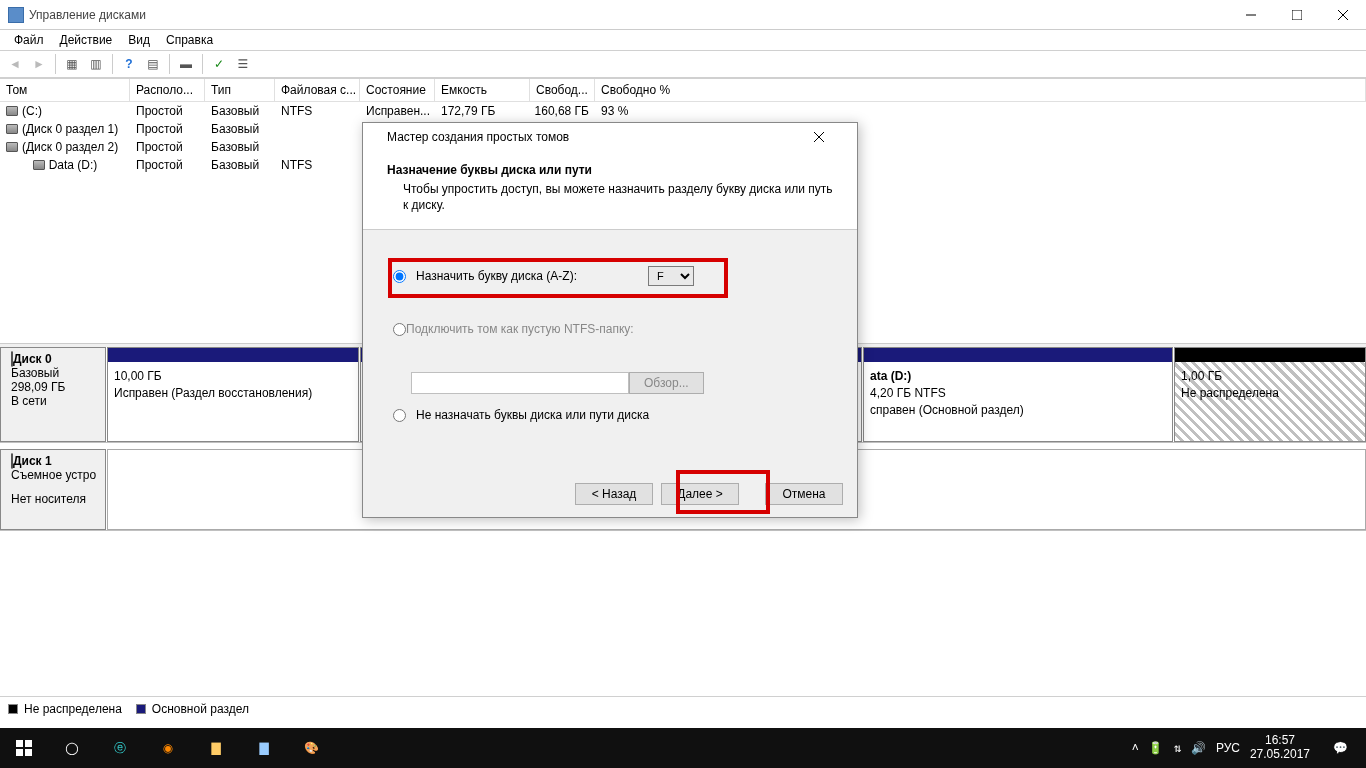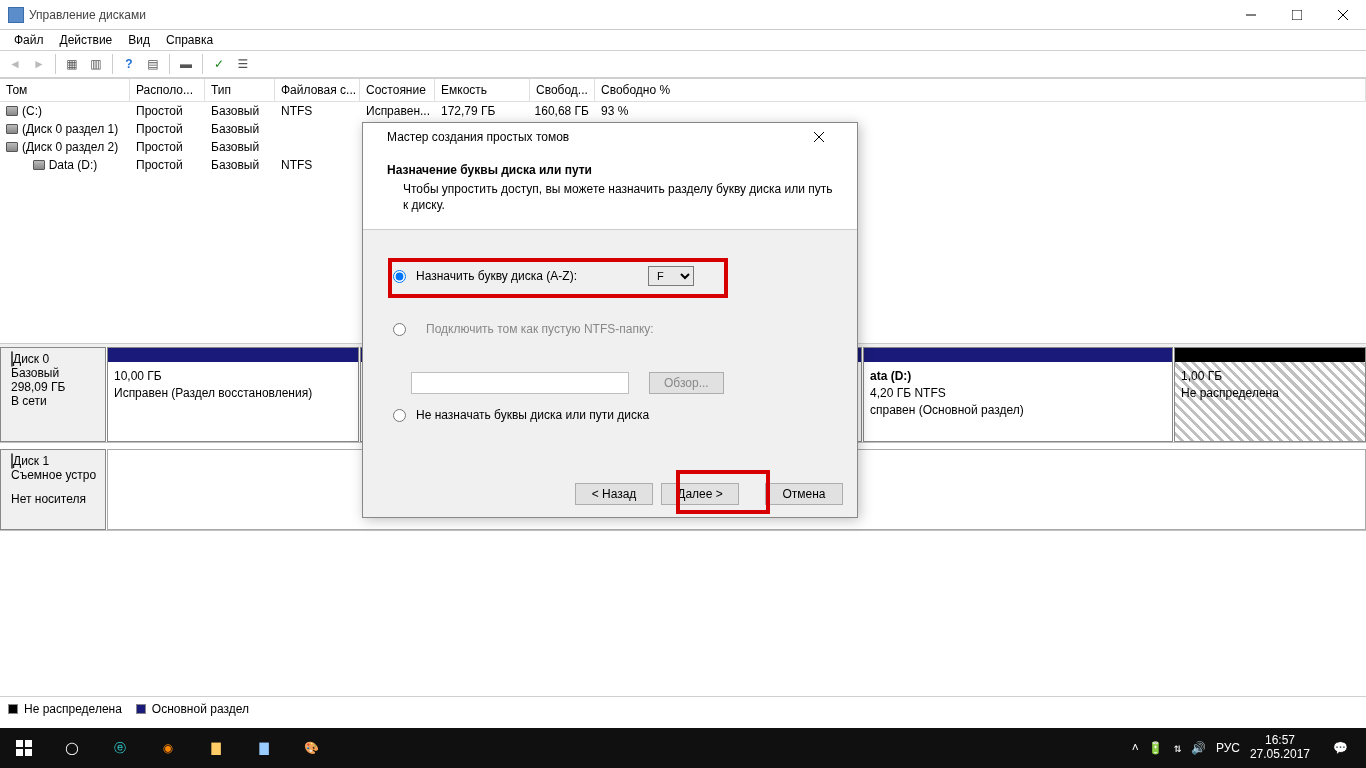--- a/index.html
+++ b/index.html
@@ -30,21 +30,21 @@
 .tbody { height:242px; overflow:auto; background:#fff; border-bottom:1px solid #ccc; }
 .trow { display:flex; height:18px; }
 .td { padding:1px 6px; white-space:nowrap; overflow:hidden; display:flex; align-items:center; gap:4px; }
 .volicon { width:12px; height:10px; background:linear-gradient(#bbb,#888); border:1px solid #555; border-radius:1px; }
 
 
 .disks { border-top:3px solid #f0f0f0; }
 .diskrow { display:flex; border-bottom:1px solid #c0c0c0; height:96px; margin-bottom:6px; }
 .diskhdr { width:106px; border:1px solid #888; background:#f0f0f0; padding:4px; position:relative; }
 .diskhdr .di { margin-left:6px; }
-.diskhdr b { font-weight:400; }
+.diskhdr b { font-weight:700; }
 .parts { flex:1; display:flex; }
 .part { border:1px solid #888; margin-left:1px; position:relative; padding:4px 6px; overflow:hidden; }
 .part .stripe { position:absolute; left:0; top:0; right:0; height:14px; }
 .part .body { margin-top:16px; line-height:1.4; }
 .primary .stripe { background:#1a1a7a; }
 .unalloc { background:repeating-linear-gradient(45deg,#fff,#fff 4px,#c0c0c0 4px,#c0c0c0 7px); }
 .unalloc .stripe { background:#000; }
 
 
 .legend { position:absolute; left:0; right:0; bottom:48px; height:24px; border-top:1px solid #d0d0d0; display:flex; align-items:center; padding:0 8px; gap:6px; background:#fff; }
@@ -57,21 +57,21 @@
 .dlg-close { width:28px; height:28px; display:flex; align-items:center; justify-content:center; }
 .dlg-head { padding:12px 24px 16px; background:#fff; border-bottom:1px solid #ccc; }
 .dlg-head b { font-weight:600; }
 .dlg-head .sub { margin:4px 0 0 16px; line-height:1.35; }
 .dlg-body { padding:36px 30px 0; position:relative; }
 .radiorow { display:flex; align-items:center; gap:6px; margin-bottom:12px; }
 .radiorow input[type=radio]{ margin-right:4px; }
 .highlight1 { position:absolute; border:4px solid #d60000; left:388px; top:258px; width:340px; height:40px; pointer-events:none; }
 .highlight2 { position:absolute; border:4px solid #d60000; left:676px; top:470px; width:94px; height:44px; pointer-events:none; }
 .letter-sel { width:46px; height:20px; border:1px solid #7a7a7a; background:#e9e9e9; font-size:11px; padding-left:4px; }
-.ntfs-row { display:flex; align-items:center; gap:20px; color:#888;margin-top:36px; }
+.ntfs-row { display:flex; align-items:center; gap:0; color:#888;margin-top:36px; }
 .ntfs-row input[type=text] { width:218px; height:22px; border:1px solid #bfbfbf; background:#fff; margin-left:18px; }
 .btn { height:22px; padding:0 14px; border:1px solid #adadad; background:#e1e1e1; }
 .btn:disabled { color:#888; }
 .dlg-foot { position:absolute; bottom:12px; right:14px; display:flex; gap:8px; }
 .dlg-foot .gap { width:10px; }
 .dlg-foot .btn { width:78px; }
 
 
 .taskbar { position:absolute; left:0; right:0; bottom:0; height:40px; background:#101010; display:flex; align-items:center; color:#fff; }
 .taskbar .tb { width:48px; height:40px; display:flex; align-items:center; justify-content:center; }

